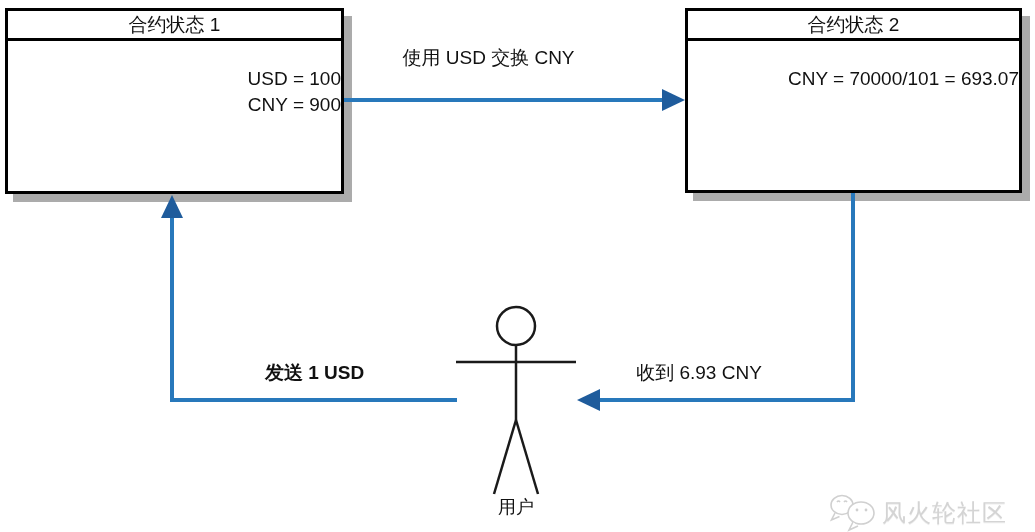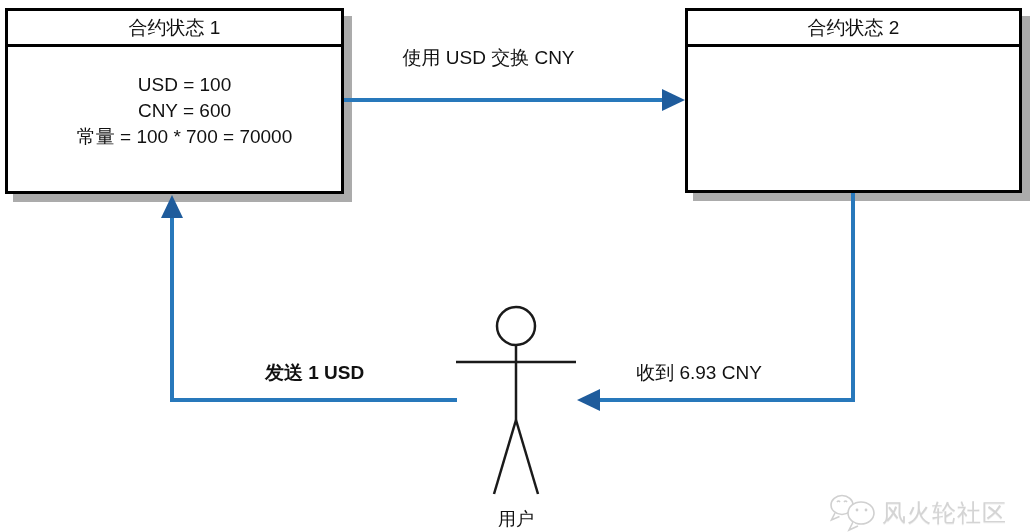--- a/index.html
+++ b/index.html
@@ -18,49 +18,49 @@
   }
   .state-box {
     position: absolute;
     box-sizing: border-box;
     border: 3px solid #000000;
     background: #ffffff;
     box-shadow: 8px 8px 0 0 #ababab;
   }
   .state-box .box-title {
     box-sizing: border-box;
-    height: 36px;
+    height: 30px;
     border-bottom: 3px solid #000000;
     display: flex;
     align-items: center;
     justify-content: center;
     font-size: 19px;
     background: #ffffff;
   }
   .state-box .box-body {
     padding-top: 25px;
-    text-align: center;
+    text-align: right;
     font-size: 19px;
     line-height: 26px;
     padding-left: 20px;
   }
   #box1 { left: 5px;   top: 8px; width: 339px; height: 186px; }
   #box2 { left: 685px; top: 8px; width: 337px; height: 185px; }
 
   .edge-label {
     position: absolute;
     font-size: 19px;
     text-align: center;
     white-space: nowrap;
     color: #111111;
   }
   #label-swap    { left: 344px; top: 45px;  width: 289px; }
   #label-send    { left: 172px; top: 360px; width: 285px; font-weight: bold; }
   #label-receive { left: 561px; top: 360px; width: 276px; }
-  #label-user    { left: 466px; top: 495px; width: 100px; font-size: 18px; margin-top: 12px; }
+  #label-user    { left: 466px; top: 495px; width: 100px; font-size: 18px; }
 
   #diagram-svg {
     position: absolute;
     left: 0; top: 0;
     width: 1035px;
     height: 532px;
     pointer-events: none;
   }
 
   .watermark {
@@ -80,28 +80,28 @@
 </style>
 </head>
 <body>
 
 <div class="canvas">
 
   <div class="state-box" id="box1">
     <div class="box-title">合约状态 1</div>
     <div class="box-body">
       <div>USD = 100</div>
-      <div>CNY = 600</div>
-      <div>常量 = 100 * 700 = 70000</div>
+      <div>CNY = 900</div>
     </div>
   </div>
 
   <div class="state-box" id="box2">
     <div class="box-title">合约状态 2</div>
     <div class="box-body">
+      <div>CNY = 70000/101 = 693.07</div>
     </div>
   </div>
 
   <svg id="diagram-svg" viewBox="0 0 1035 532" xmlns="http://www.w3.org/2000/svg">
 
     <g>
       <line x1="344" y1="100" x2="666" y2="100" stroke="#2878BB" stroke-width="4"></line>
       <polygon points="685,100 662,89 662,111" fill="#1F5C9C"></polygon>
     </g>
 

